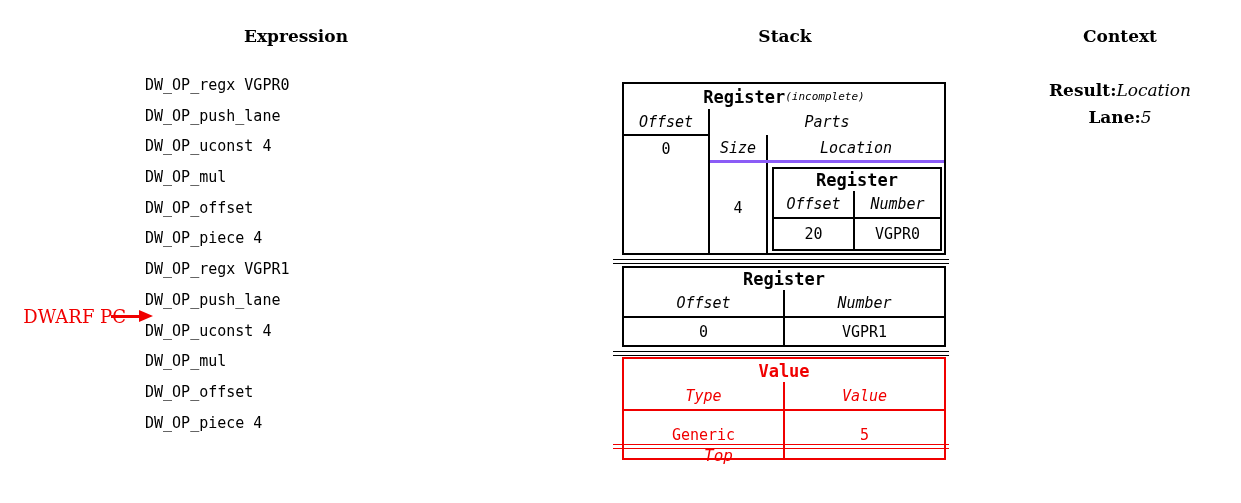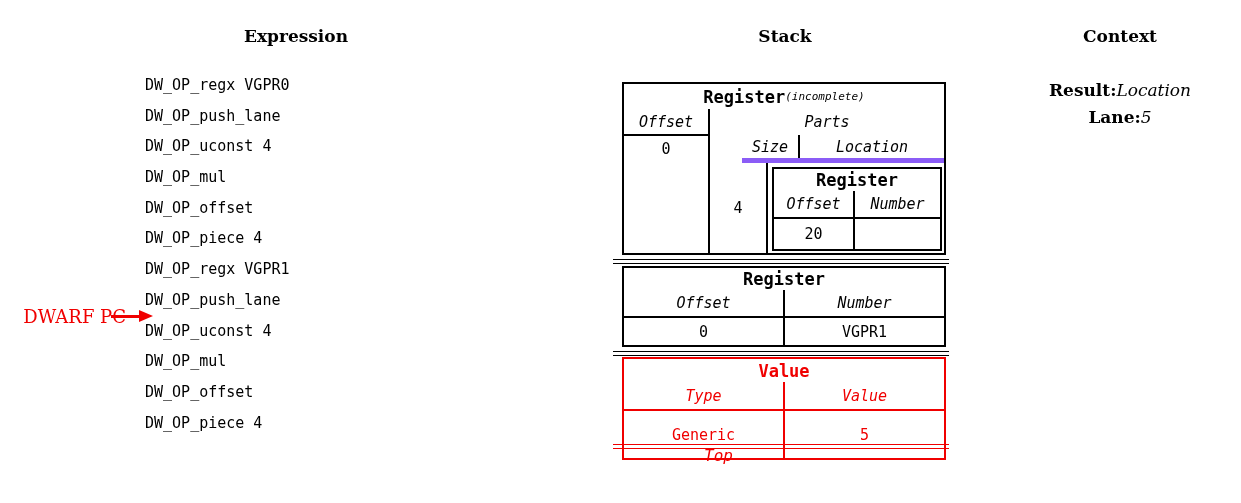--- a/index.html
+++ b/index.html
@@ -38,21 +38,21 @@
   .flex1 { flex:1; }
   
   .composite { left:622px; top:82px; width:324px; height:173px; }
   .composite .t-title { height:25px; }
   .comp-body { display:flex; flex:1; min-height:0; }
   .comp-offset-col { width:86px; border-right:2px solid #000; box-sizing:border-box; display:flex; flex-direction:column; }
   .comp-offset-hdr { height:27px; border-bottom:2px solid #000; }
   .comp-offset-val { height:26px; }
   .comp-parts-col { flex:1; display:flex; flex-direction:column; min-width:0; }
   .parts-hdr { height:26px; }
-  .sl-hdr-row { height:28px; border-bottom:5px solid #8b5cf6;margin-left:32px; }
+  .sl-hdr-row { height:28px; border-bottom:3px solid #8b5cf6; }
   .size-col { width:58px; border-right:2px solid #000; }
   .loc-cell { flex:1; min-width:0; }
   
   .nested { position:relative; margin:4px 2px 0 4px; height:84px; }
   .nested .t-title { height:22px; font-size:17px; }
   .nested .row-hdr { height:28px; border-bottom:2px solid #000; }
   .nested .halfL { width:81px; border-right:2px solid #000; }
   
   .reg2 { left:622px; top:266px; width:324px; height:81px; }
   .reg2 .t-title { height:22px; }
@@ -130,20 +130,21 @@
           <div class="loc-cell">
 
             <div class="tbl nested" style="position:relative; left:0; top:0;">
               <div class="t-title">Register</div>
               <div class="row row-hdr">
                 <div class="cell it halfL">Offset</div>
                 <div class="cell it flex1">Number</div>
               </div>
               <div class="row flex1">
                 <div class="cell halfL">20</div>
+                <div class="cell flex1">VGPR0</div>
               </div>
             </div>
           </div>
         </div>
       </div>
     </div>
   </div>
 
   <div class="sep" style="top:259px"></div>
 

